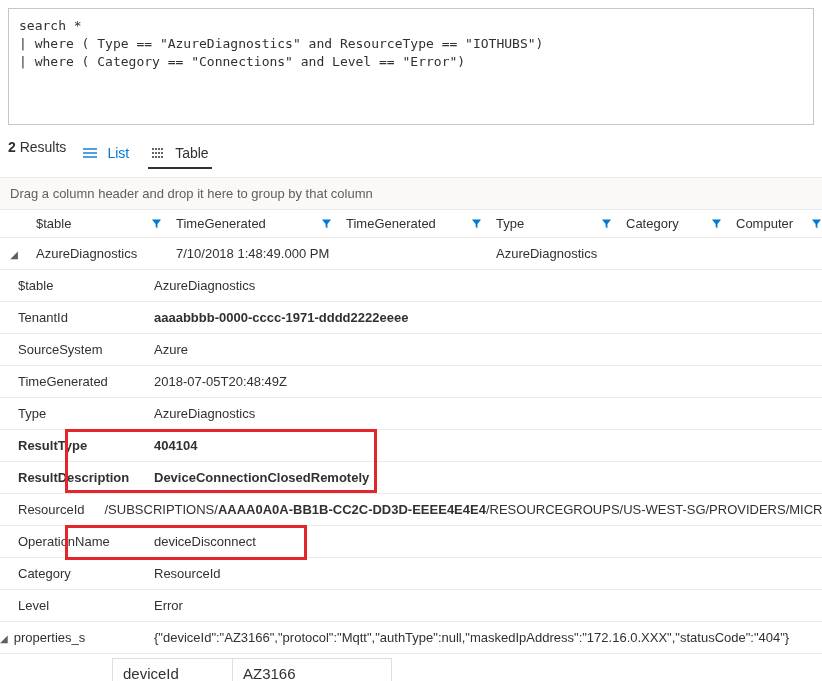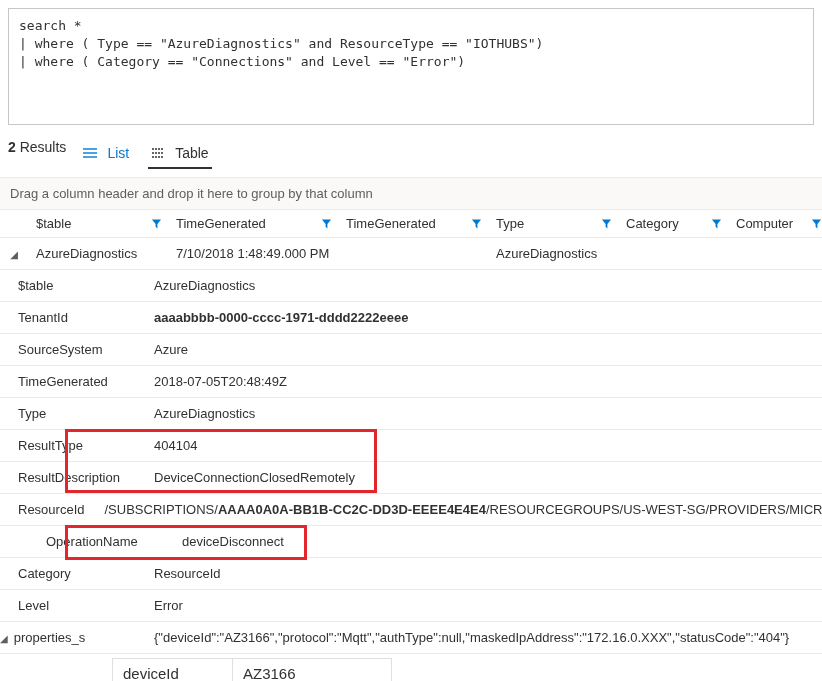--- a/index.html
+++ b/index.html
@@ -261,21 +261,21 @@
   <tr>
         <td class="key">TimeGenerated</td>
         <td class="val">2018-07-05T20:48:49Z</td>
       </tr>
   <tr>
         <td class="key">Type</td>
         <td class="val">AzureDiagnostics</td>
       </tr>
 </tbody>
   </table>
-<div style="position:relative;">
+<div style="position:relative;font-weight:bold;">
   <div class="hl-red" style="position:absolute; left:66px; top:0; width:310px; height:62px; pointer-events:none;"></div>
   <table class="kv">
     <tbody>
         <tr>
           <td class="key">ResultType</td>
           <td class="val">404104</td>
         </tr>
     <tr>
           <td class="key">ResultDescription</td>
           <td class="val">DeviceConnectionClosedRemotely</td>
@@ -284,21 +284,21 @@
     </table>
 </div>
 <table class="kv">
   <tbody>
       <tr>
         <td class="key">ResourceId</td>
         <td class="val">/SUBSCRIPTIONS/<b>AAAA0A0A-BB1B-CC2C-DD3D-EEEE4E4E4</b>/RESOURCEGROUPS/US-WEST-SG/PROVIDERS/MICR</td>
       </tr>
 </tbody>
   </table>
-<div style="position:relative;padding-left:28px;">
+<div style="position:relative;">
   <div class="hl-red" style="position:absolute; left:66px; top:0; width:240px; height:33px; pointer-events:none;"></div>
   <table class="kv">
     <tbody>
         <tr>
           <td class="key">OperationName</td>
           <td class="val">deviceDisconnect</td>
         </tr>
   </tbody>
     </table>
 </div>

